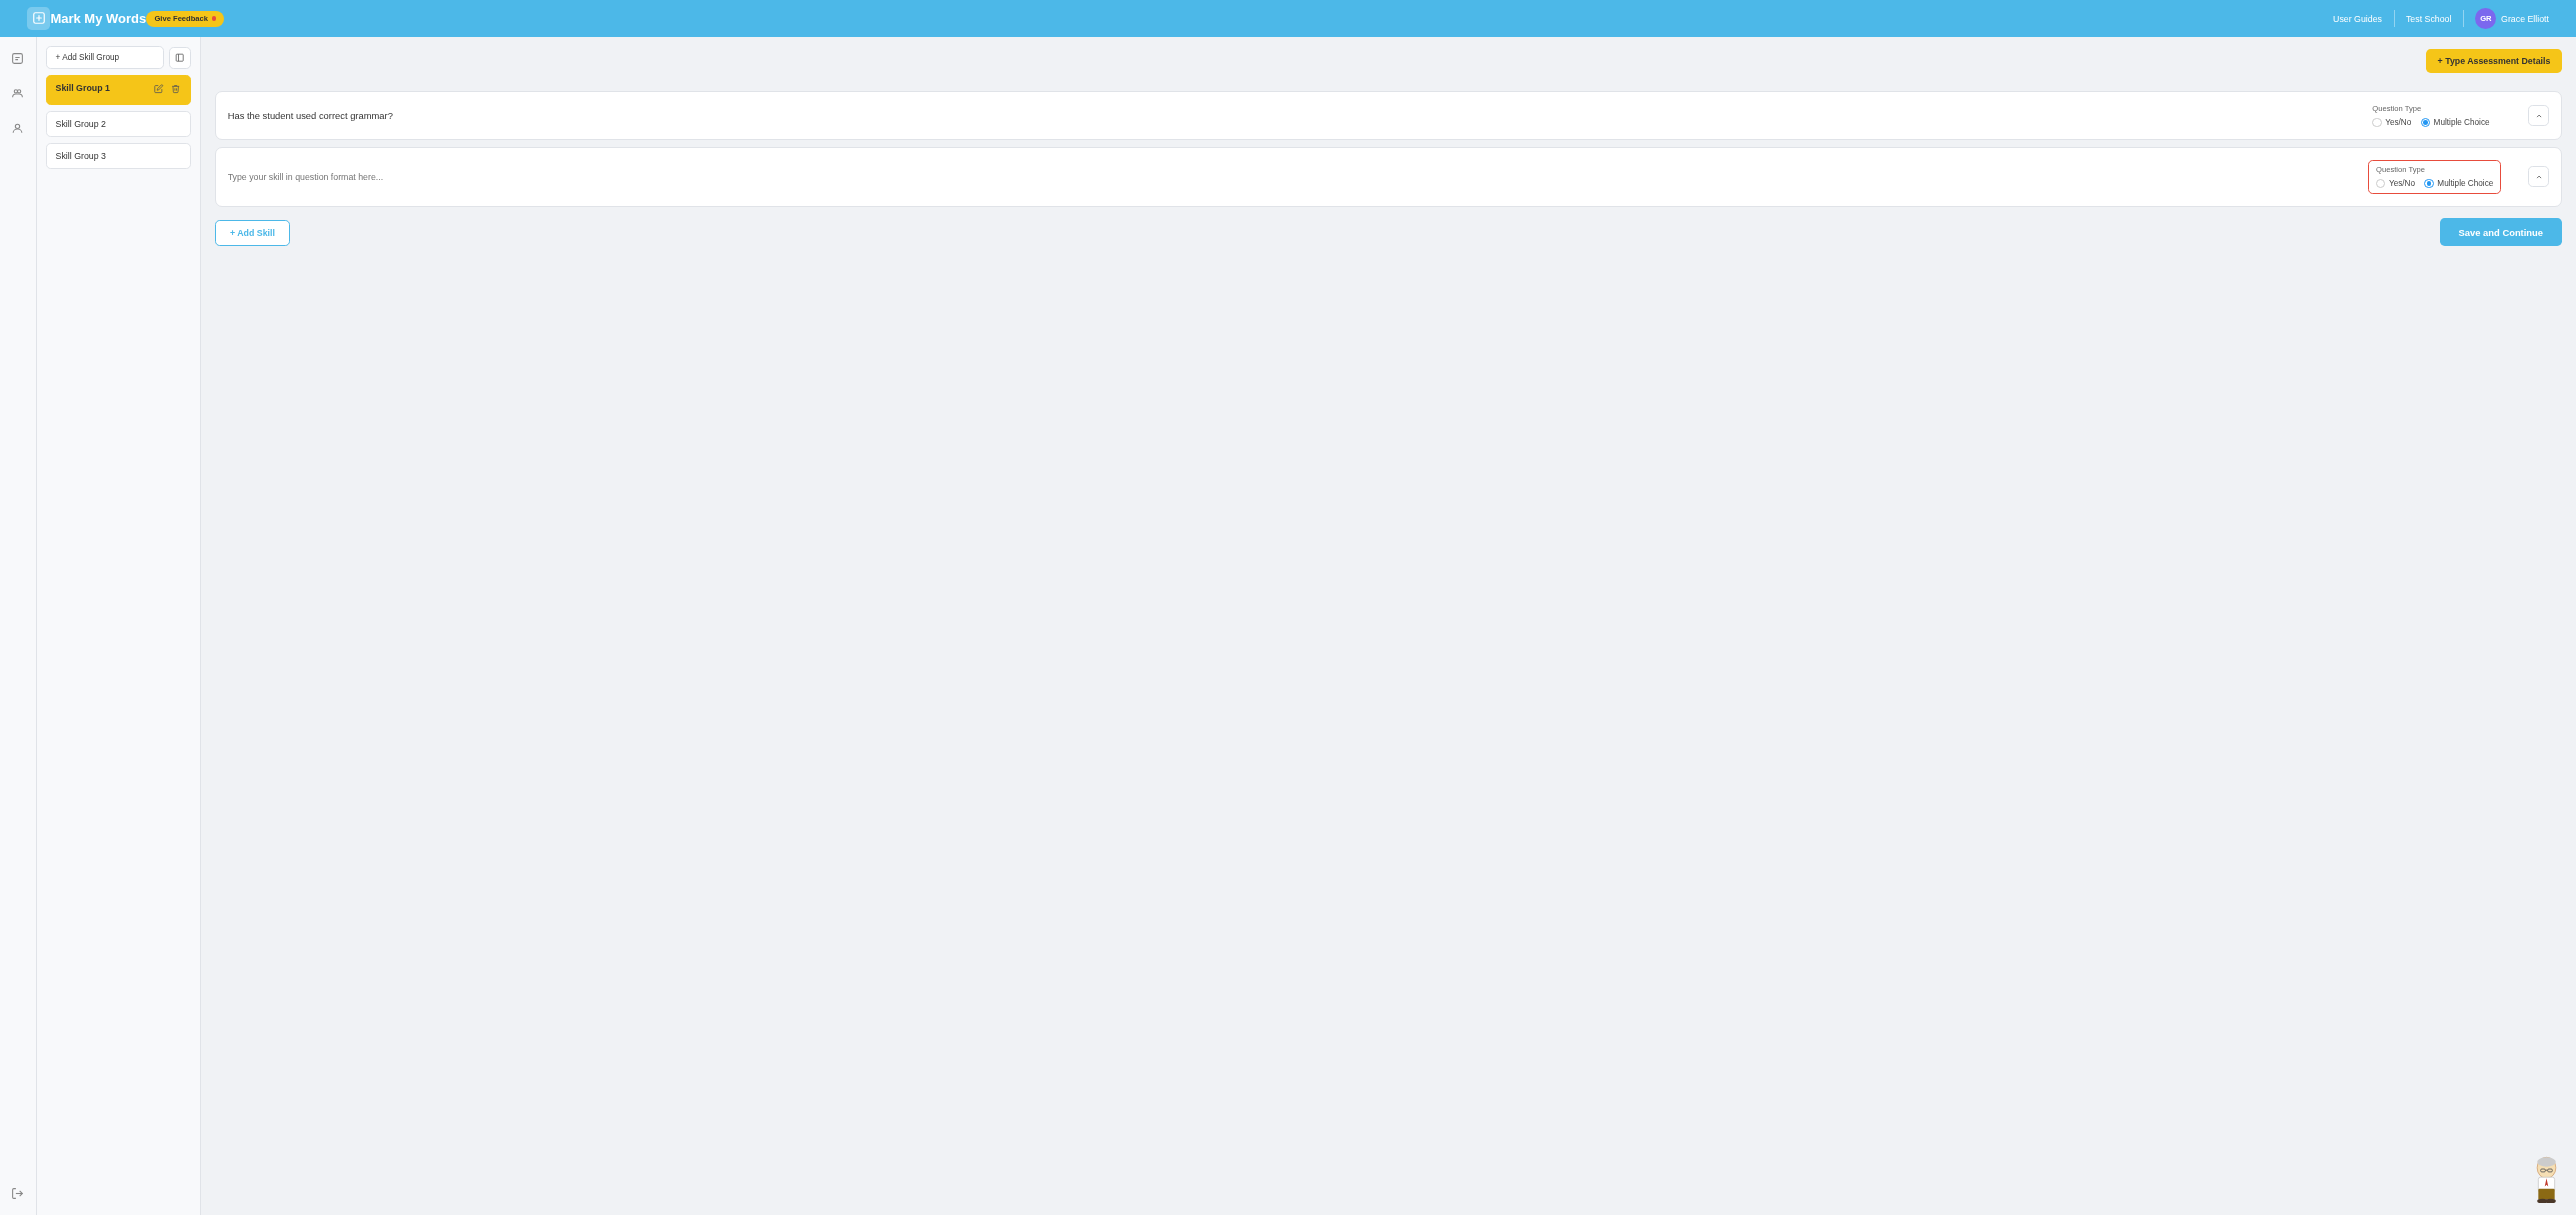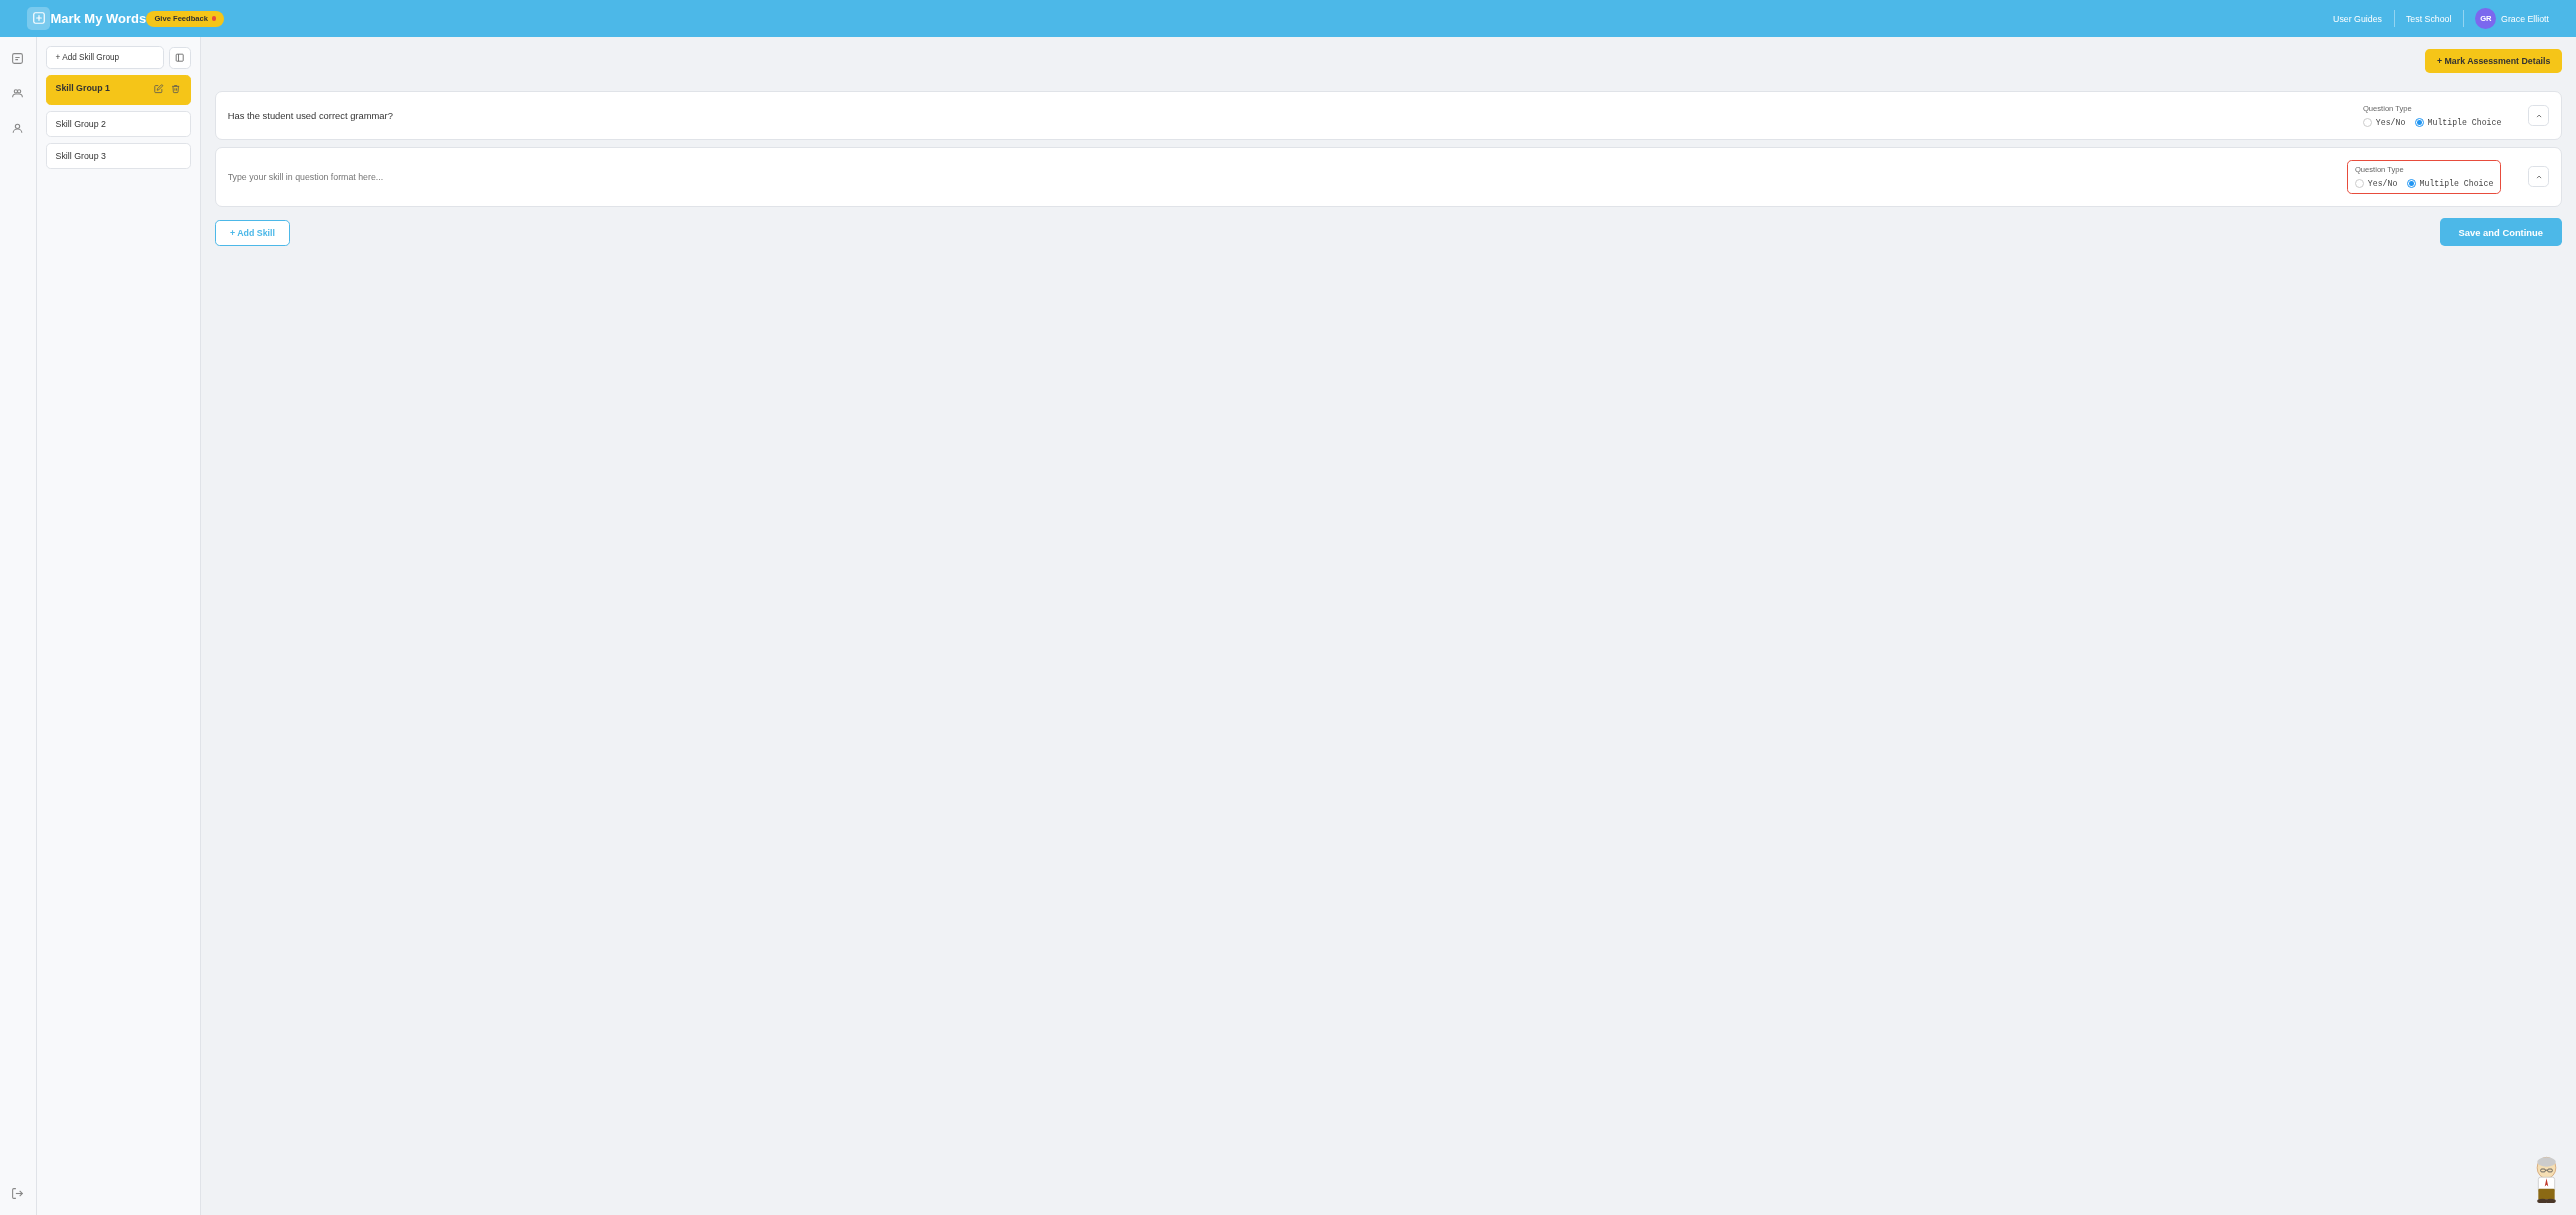--- a/index.html
+++ b/index.html
@@ -226,21 +226,20 @@
       align-items: center;
       gap: 9.4px;
       font-size: 8.2px;
       color: #444;
     }
     .radio-option {
       display: flex;
       align-items: center;
       gap: 3.5px;
       cursor: pointer;
-      font-family: Liberation Mono, monospace;
     }
     .radio-circle {
       width: 9.4px; height: 9.4px;
       border-radius: 50%;
       border: 1.2px solid #ccc;
       display: flex; align-items: center; justify-content: center;
     }
     .radio-circle.selected {
       border-color: #2196F3;
       background: white;
@@ -417,21 +416,21 @@
 
     <div class="skill-group-item">
       <span>Skill Group 3</span>
     </div>
   </div>
 
   <div class="main-content">
 
     <div style="display:flex; justify-content:flex-end; margin-bottom:9.4px;">
       <button class="show-assessment-btn">
-        <span>+ Mark Assessment Details</span>
+        <span>+ Type Assessment Details</span>
       </button>
     </div>
 
     <div class="question-card">
       <div class="question-text">
         <span>Has the student used correct grammar?</span>
       </div>
       <div class="question-type-section">
         <span class="question-type-label">Question Type</span>
         <div class="radio-group">

